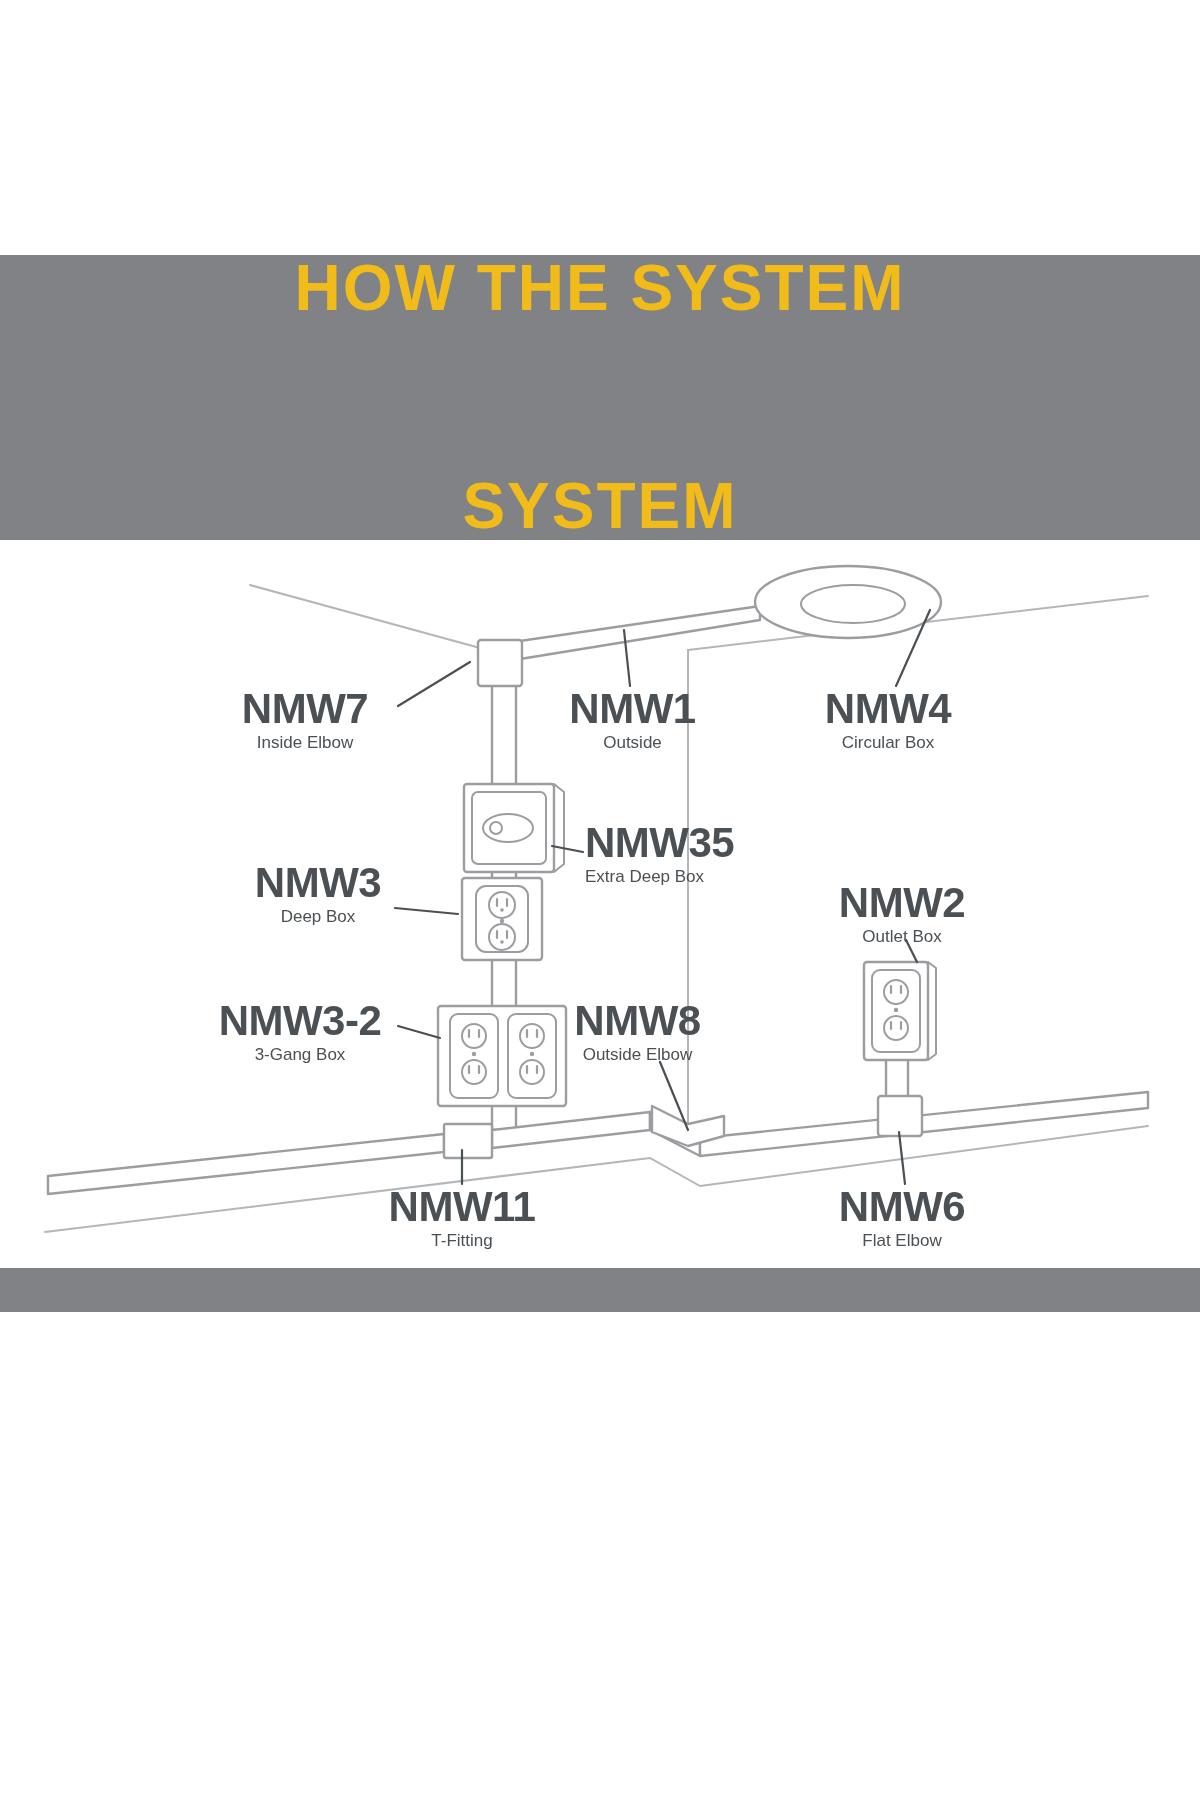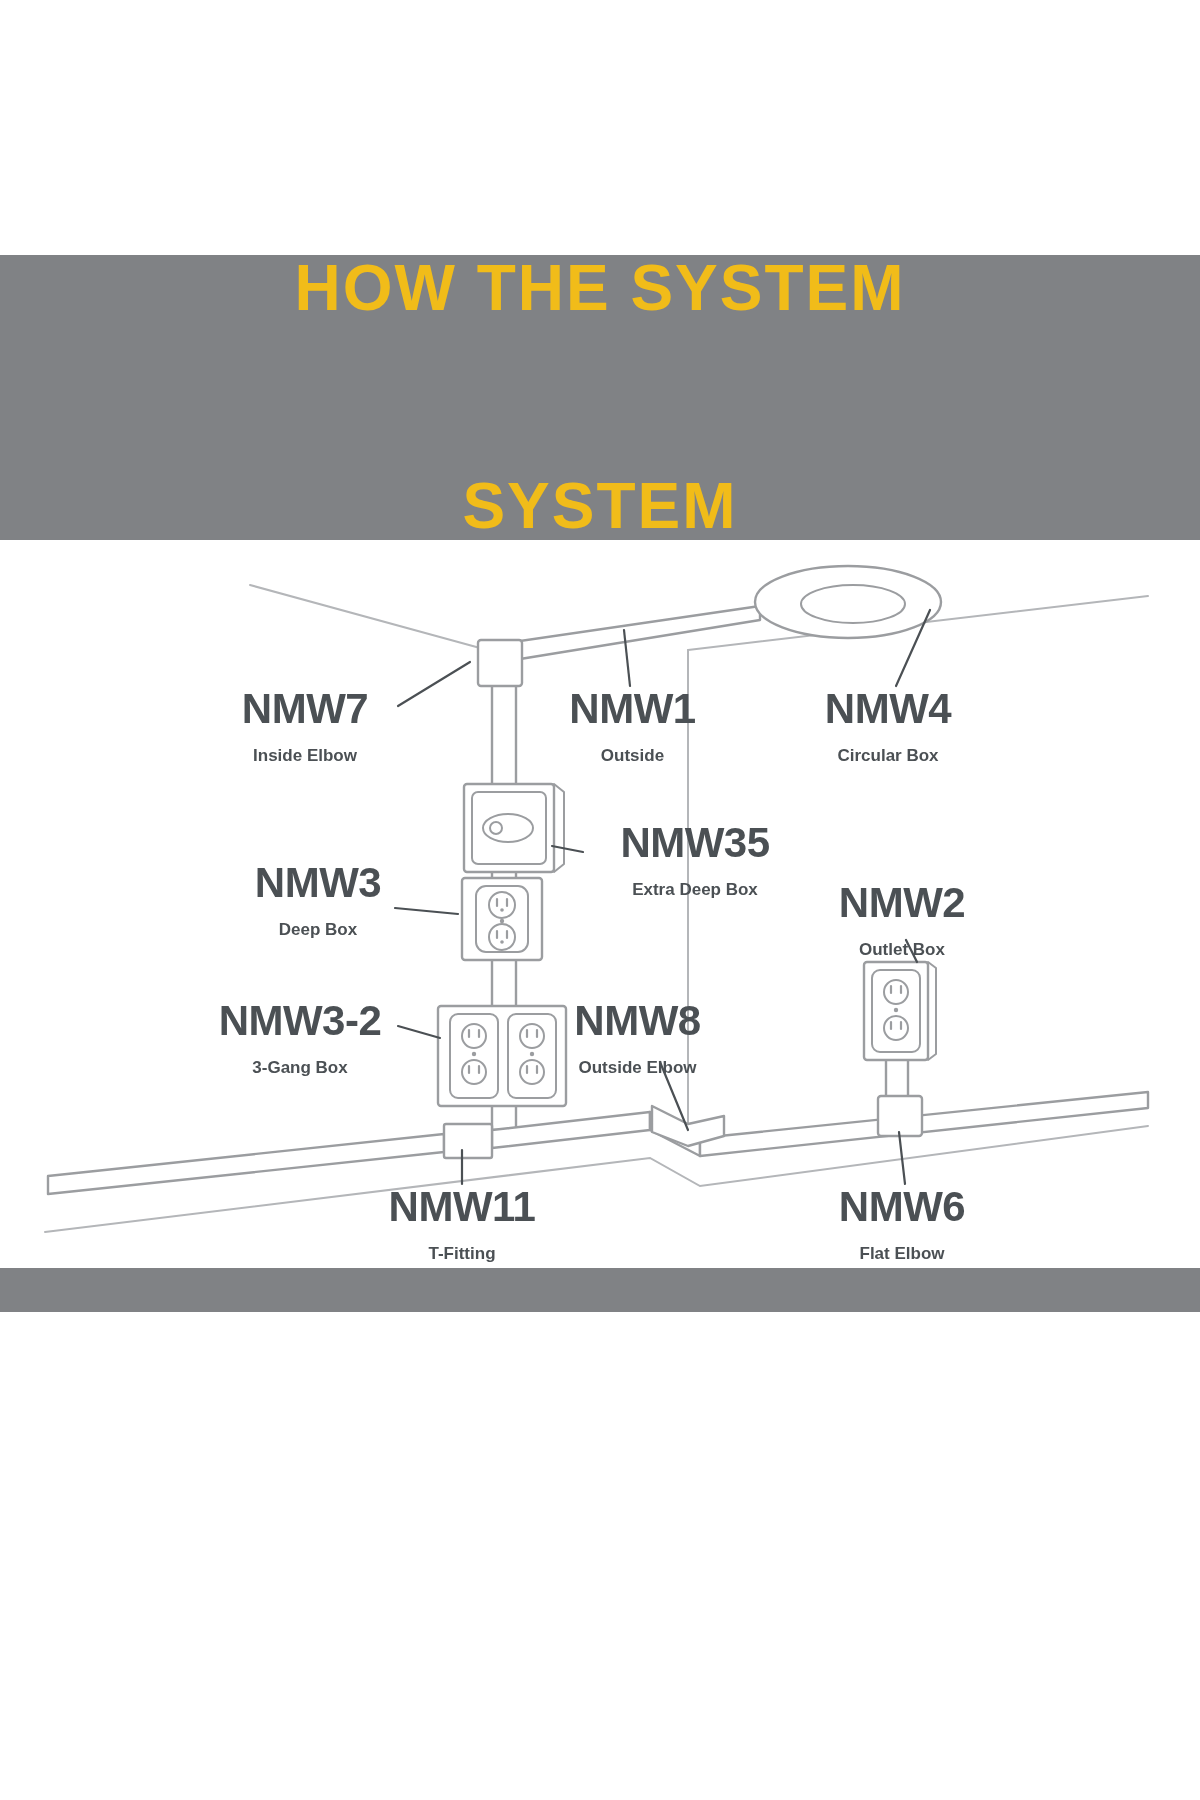--- a/index.html
+++ b/index.html
@@ -8,23 +8,23 @@
   html,body{margin:0;padding:0;background:#fff;}
   .page{position:relative;width:1200px;height:1800px;background:#fff;overflow:hidden;
         font-family:"Liberation Sans",sans-serif;}
   .band{position:absolute;left:0;width:1200px;background:var(--band);}
   .header-band{top:255px;height:285px;display:flex;flex-direction:column;
                align-items:center;justify-content:space-between;gap:12px;}
   .title-line{color:var(--accent);font-weight:700;font-size:64px;letter-spacing:2px;
               line-height:1.05;text-align:center;}
   .bottom-band{top:1268px;height:44px;}
   .label{position:absolute;color:var(--ink);text-align:center;}
-  .label.left{text-align:center;}
+  .label.left{text-align:left;}
   .label .part{font-size:42px;font-weight:700;letter-spacing:-.5px;line-height:1;}
-  .label .desc{font-size:17px;font-weight:700;margin-top:17px;line-height:1.05;}
+  .label .desc{font-size:17px;font-weight:400;margin-top:4px;line-height:1.05;}
   svg.diagram{position:absolute;top:0;left:0;}
   .w{stroke:var(--wall);stroke-width:2;fill:none;stroke-linecap:round;}
   .r{stroke:var(--line);stroke-width:2.4;fill:#fff;stroke-linejoin:round;}
   .d{stroke:var(--line);stroke-width:2;fill:#fff;stroke-linejoin:round;}
   .dl{stroke:var(--line);stroke-width:2.2;fill:none;stroke-linecap:round;}
   .dot{fill:var(--line);stroke:none;}
   .ldr{stroke:var(--ink);stroke-width:2.2;fill:none;stroke-linecap:round;}
 </style>
 </head>
 <body>

